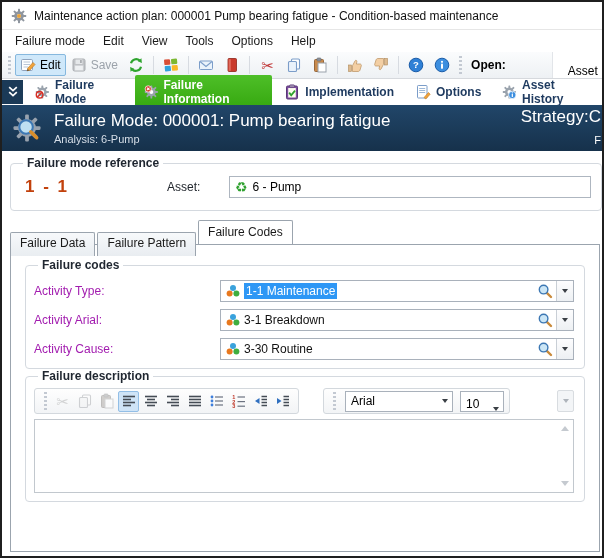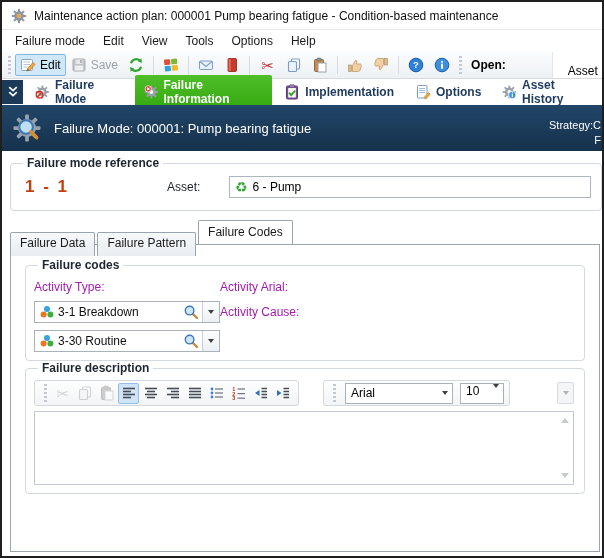--- a/index.html
+++ b/index.html
@@ -39,23 +39,23 @@
   .navtabs { height:26px; flex:0 0 26px; display:flex; align-items:center; gap:3px; background:#fff; padding:1px 0; }
   .navcollapse { width:23px; height:24px; background:#1B3A57; display:flex; align-items:center; justify-content:center; }
   .navtab { display:flex; align-items:center; gap:5px; padding:3px 9px; font-weight:bold;
             color:#1E3A5F; font-size:12px; border-radius:2px; }
   .navtab.active { background:linear-gradient(#4EBF28,#35A70F); color:#fff; }
 
   
   .headerband { height:46px; flex:0 0 46px; background:linear-gradient(#214669,#16314B);
                 color:#fff; display:flex; align-items:center; padding:0 10px; position:relative; }
   .hb-icon { margin-right:12px; flex:0 0 auto; }
-  .hb-title { font-size:13px; }
+  .hb-title { font-size:17px; }
   .hb-sub { font-size:11px; color:#D6DEE8; margin-top:2px; }
-  .hb-right-top { position:absolute; right:1px; top:14px; font-size:11px; }
+  .hb-right-top { position:absolute; right:1px; top:2px; font-size:17px; }
   .hb-right-bottom { position:absolute; right:1px; bottom:5px; font-size:11px; }
 
   
   .content { flex:1; background:#fff; display:flex; flex-direction:column; min-height:0;
              overflow:hidden; padding:5px 0 4px 8px; }
   fieldset.gbox { border:1px solid #D4D9DF; border-radius:4px; margin:0; padding:2px 10px 8px 8px; min-width:0; }
   fieldset.gbox legend { font-weight:bold; font-size:12px; color:#1F2630; padding:0 4px; margin-left:4px; }
 
   .ref { margin-right:-12px; flex:0 0 auto; }
   .ref-inner { display:flex; align-items:center; height:30px; }
@@ -96,21 +96,21 @@
   .island { display:flex; align-items:center; border:1px solid #D3D8DD; border-radius:3px;
             background:linear-gradient(#FEFEFE,#F2F4F6); height:26px; padding:0 5px; gap:1px; }
   .island + .island { margin-left:24px; }
   .fmtb { width:21px; height:21px; display:flex; align-items:center; justify-content:center;
           border:1px solid transparent; border-radius:2px; }
   .fmtb.active { background:#CFE4F7; border-color:#92BEE6; }
   .fmtb.dis { opacity:.42; filter:grayscale(.9); }
   .fontcombo { width:108px; height:21px; border:1px solid #A9B1BB; background:#fff; display:flex;
                align-items:center; padding:0 4px 0 5px; font-size:12px; margin-left:4px; }
   .sizecombo { width:44px; height:21px; border:1px solid #A9B1BB; background:#fff; display:flex;
-               align-items:flex-start; padding:0 4px 0 5px; font-size:12px; margin-left:6px; }
+               align-items:flex-end; padding:0 4px 0 5px; font-size:12px; margin-left:6px; }
   .fontcombo .caret, .sizecombo .caret { margin-left:auto; }
   .ovf { margin-left:auto; width:17px; height:22px; border:1px solid #D8DCE0; background:#F3F5F7;
          display:flex; align-items:center; justify-content:center; border-radius:2px; }
   .textbox { margin-top:5px; height:74px; border:1px solid #C2C8CE; background:#fff;
              position:relative; font-size:12px; padding:3px 16px 3px 5px; }
   .sarrow { position:absolute; right:4px; width:0; height:0;
             border-left:4px solid transparent; border-right:4px solid transparent; }
   .sarrow.up { top:6px; border-bottom:5px solid #C5CAD0; }
   .sarrow.down { bottom:6px; border-top:5px solid #C5CAD0; }
   svg text { font-family:"Liberation Sans", sans-serif; }
@@ -434,20 +434,21 @@
   </div>
 
   <div class="headerband">
     <svg class="hb-icon" width="30" height="30" viewBox="0 0 16 16">
       <use href="#gear" style="color:#98A2AE; --hole:#CBD2DA"></use>
       <circle cx="7.5" cy="7.5" r="3.6" fill="#BFE0F2" stroke="#3D78B4" stroke-width="1.1"></circle>
       <line x1="10" y1="10" x2="13.2" y2="13.2" stroke="#D98E2B" stroke-width="1.8" stroke-linecap="round"></line>
     </svg>
     <div>
       <div class="hb-title">Failure Mode: 000001: Pump bearing fatigue</div>
+      <div class="hb-sub">Analysis: 6-Pump</div>
     </div>
     <span class="hb-right-top">Strategy:C</span>
     <span class="hb-right-bottom">F</span>
   </div>
 
   <div class="content">
 
     <fieldset class="gbox ref">
       <legend>Failure mode reference</legend>
       <div class="ref-inner">
@@ -465,20 +466,32 @@
       <span class="subtab">Failure Pattern</span>
       <span class="subtab active">Failure Codes</span>
     </div>
 
     <div class="panel">
 
       <fieldset class="gbox codes">
         <legend>Failure codes</legend>
         <div class="codes-grid">
           <span class="row-label">Activity Type:</span>
+          <span class="combo">
+            <svg class="i16 sph" width="14" height="14" viewBox="0 0 16 16">
+                <use href="#spheres"></use>
+              </svg>
+            <span class="val selected">1-1 Maintenance</span>
+            <svg class="i16 mag" width="15" height="15" viewBox="0 0 16 16">
+                <use href="#mag"></use>
+              </svg>
+            <span class="ddbtn">
+                <span class="caret"></span>
+              </span>
+          </span>
 
           <span class="row-label">Activity Arial:</span>
           <span class="combo">
             <svg class="i16 sph" width="14" height="14" viewBox="0 0 16 16">
                 <use href="#spheres"></use>
               </svg>
             <span class="val">3-1 Breakdown</span>
             <svg class="i16 mag" width="15" height="15" viewBox="0 0 16 16">
                 <use href="#mag"></use>
               </svg>

